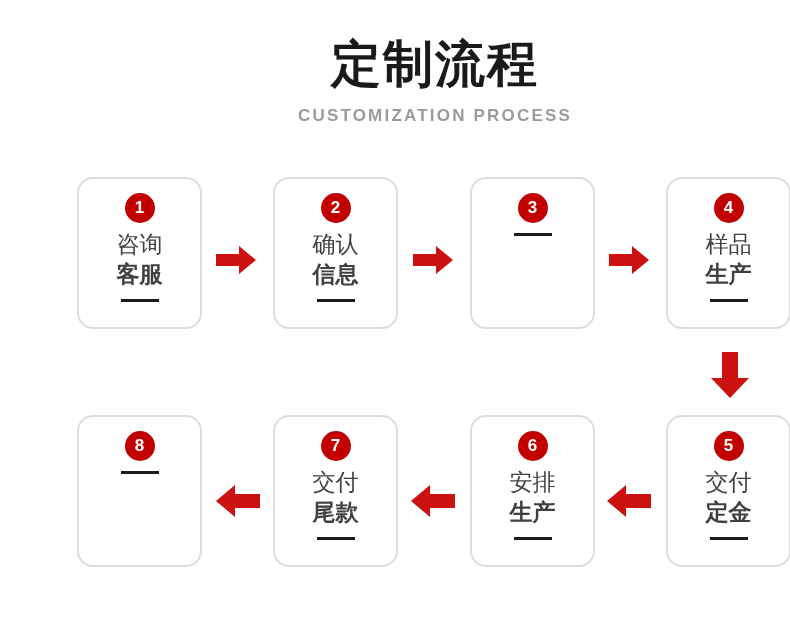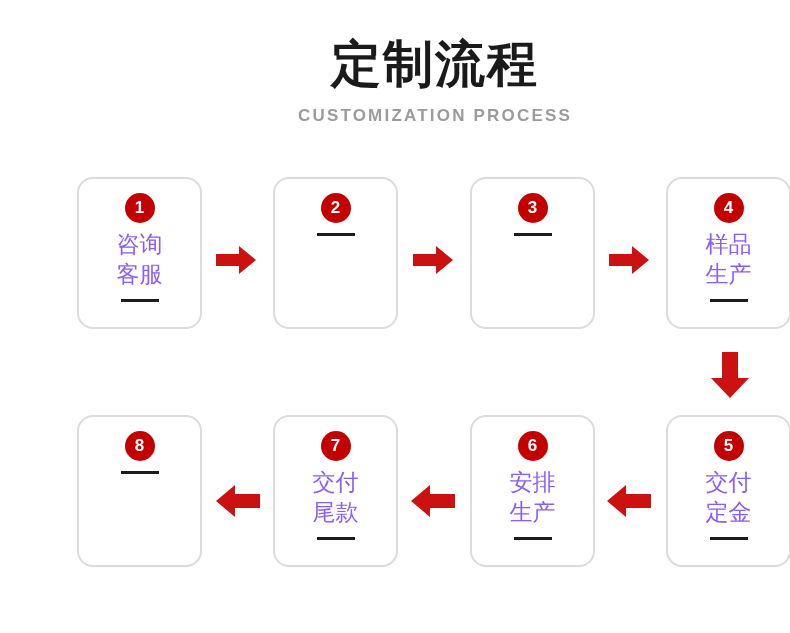--- a/index.html
+++ b/index.html
@@ -88,26 +88,26 @@
     background: #c20000;
     color: #ffffff;
     font-size: 17px;
     font-weight: bold;
     line-height: 30px;
     text-align: center;
   }
   .step-label {
     margin-top: 6px;
     font-size: 23px;
-    color: #8b5cf6;
+    color: #404040;
     line-height: 30px;
     text-align: center;
     font-family: "Liberation Sans", "DejaVu Sans", sans-serif;
   }
-  .step-label .l2 { display: block; }
+  .step-label .l2 { display: block; font-weight: bold; }
   .rule {
     margin-top: 10px;
     width: 38px;
     height: 3px;
     background: #1c1c1c;
   }
 
   
   .arrow {
     position: absolute;
@@ -142,20 +142,24 @@
         <div class="badge">1</div>
         <div class="step-label">
           <span class="l1">咨询</span>
           <span class="l2">客服</span>
         </div>
         <div class="rule"></div>
       </div>
 
       <div class="step-box c2">
         <div class="badge">2</div>
+        <div class="step-label">
+          <span class="l1">确认</span>
+          <span class="l2">信息</span>
+        </div>
         <div class="rule"></div>
       </div>
 
       <div class="step-box c3">
         <div class="badge">3</div>
         <div class="rule"></div>
       </div>
 
       <div class="step-box c4">
         <div class="badge">4</div>

